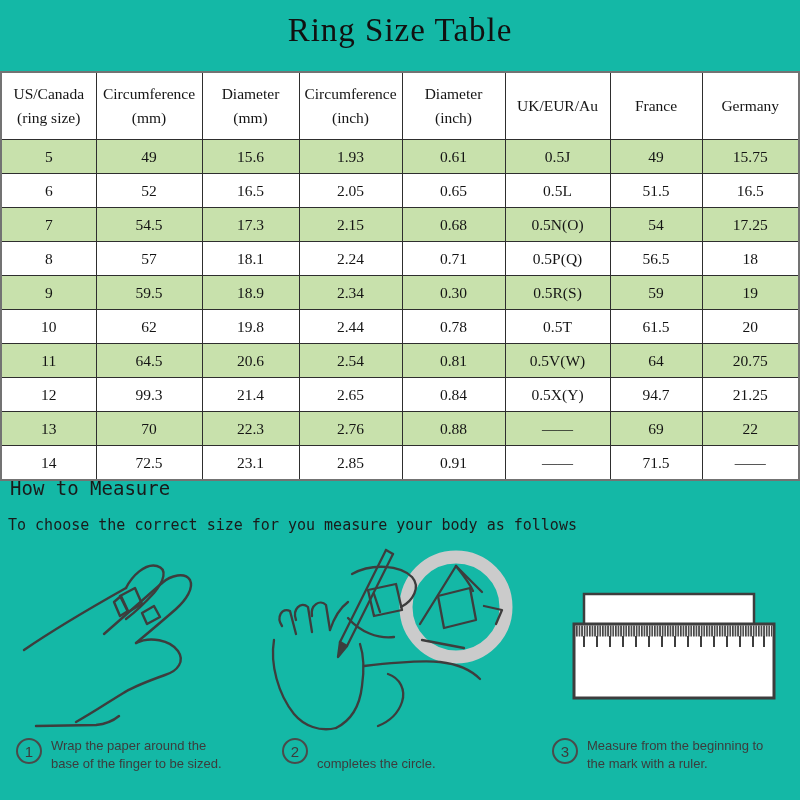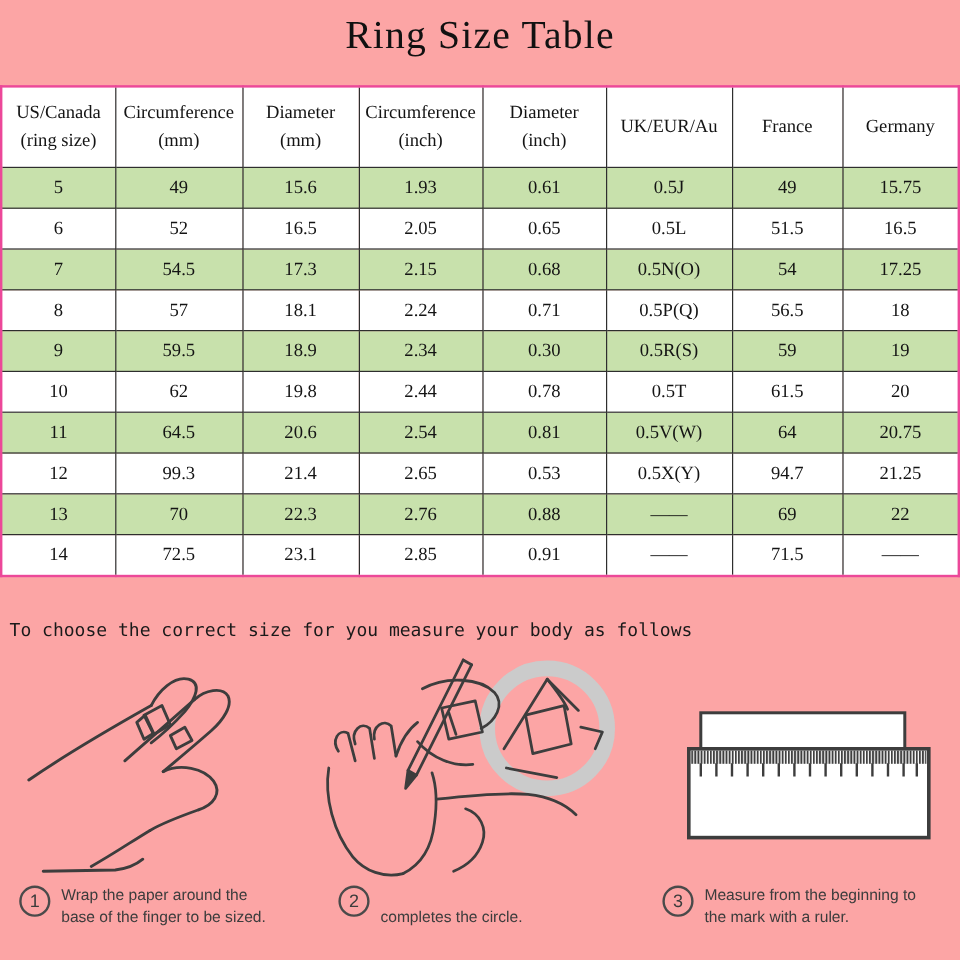--- a/index.html
+++ b/index.html
@@ -1,23 +1,23 @@
 <!DOCTYPE html>
 <html><head>
 <meta charset="utf-8">
 <style>
   html,body{margin:0;padding:0;background:#ffffff;}
-  .page{position:relative;width:800px;height:800px;background:#fca5a5;overflow:hidden;
+  .page{position:relative;width:800px;height:800px;background:#14b8a6;overflow:hidden;
         font-family:"Liberation Serif", serif;color:#1c1c1c;}
 
   .title{position:absolute;top:12px;left:0;width:100%;margin:0;text-align:center;
          font-size:33px;font-weight:400;letter-spacing:1px;color:#111;}
 
   table.size-table{position:absolute;top:71px;left:0;width:800px;border-collapse:collapse;
-         table-layout:fixed;border:2px solid #ec4899;}
+         table-layout:fixed;border:2px solid #737373;}
   table.size-table th, table.size-table td{
          border:1.5px solid #2e2e2e;text-align:center;vertical-align:middle;
          font-size:15.5px;color:#141414;padding:0;}
   table.size-table thead th{height:66px;font-weight:400;background:#fff;}
   table.size-table thead .hline{display:block;line-height:1.55;}
   table.size-table tbody td{height:33px;}
   table.size-table tbody tr:nth-child(odd) td{background:#c8e1ac;}
   table.size-table tbody tr:nth-child(even) td{background:#ffffff;}
 
   .measure-heading{position:absolute;left:10px;top:477px;margin:0;
@@ -157,21 +157,21 @@
           <td>0.81</td>
           <td>0.5V(W)</td>
           <td>64</td>
           <td>20.75</td>
         </tr>
         <tr>
           <td>12</td>
           <td>99.3</td>
           <td>21.4</td>
           <td>2.65</td>
-          <td>0.53</td>
+          <td>0.84</td>
           <td>0.5X(Y)</td>
           <td>94.7</td>
           <td>21.25</td>
         </tr>
         <tr>
           <td>13</td>
           <td>70</td>
           <td>22.3</td>
           <td>2.76</td>
           <td>0.88</td>
@@ -185,20 +185,21 @@
           <td>23.1</td>
           <td>2.85</td>
           <td>0.91</td>
           <td>——</td>
           <td>71.5</td>
           <td>——</td>
         </tr>
       </tbody>
   </table>
 
+  <h2 class="measure-heading">How to Measure</h2>
   <p class="measure-intro">To choose the correct size for you measure your body as follows</p>
 
   <div class="illu" style="left:8px;top:552px;">
     <svg width="252" height="183" viewBox="0 0 252 183" fill="none" stroke="#3d3d3d" stroke-width="2.4" stroke-linecap="round" stroke-linejoin="round">
       <path d="M16,98 C48,76 86,54 118,36"></path>
       <path d="M118,36 C124,24 137,11 149,14 C160,17 156,29 146,41 C136,52 126,61 118,67"></path>
       <path d="M96,82 L154,31"></path>
       <path d="M154,31 C163,23 177,20 182,28 C186,36 178,48 168,57 C152,71 140,81 128,91"></path>
       <path d="M112,44 L127,36 L134,52 L120,60 Z"></path>
       <path d="M106,50 L113,44 L120,59 L112,64 Z"></path>

